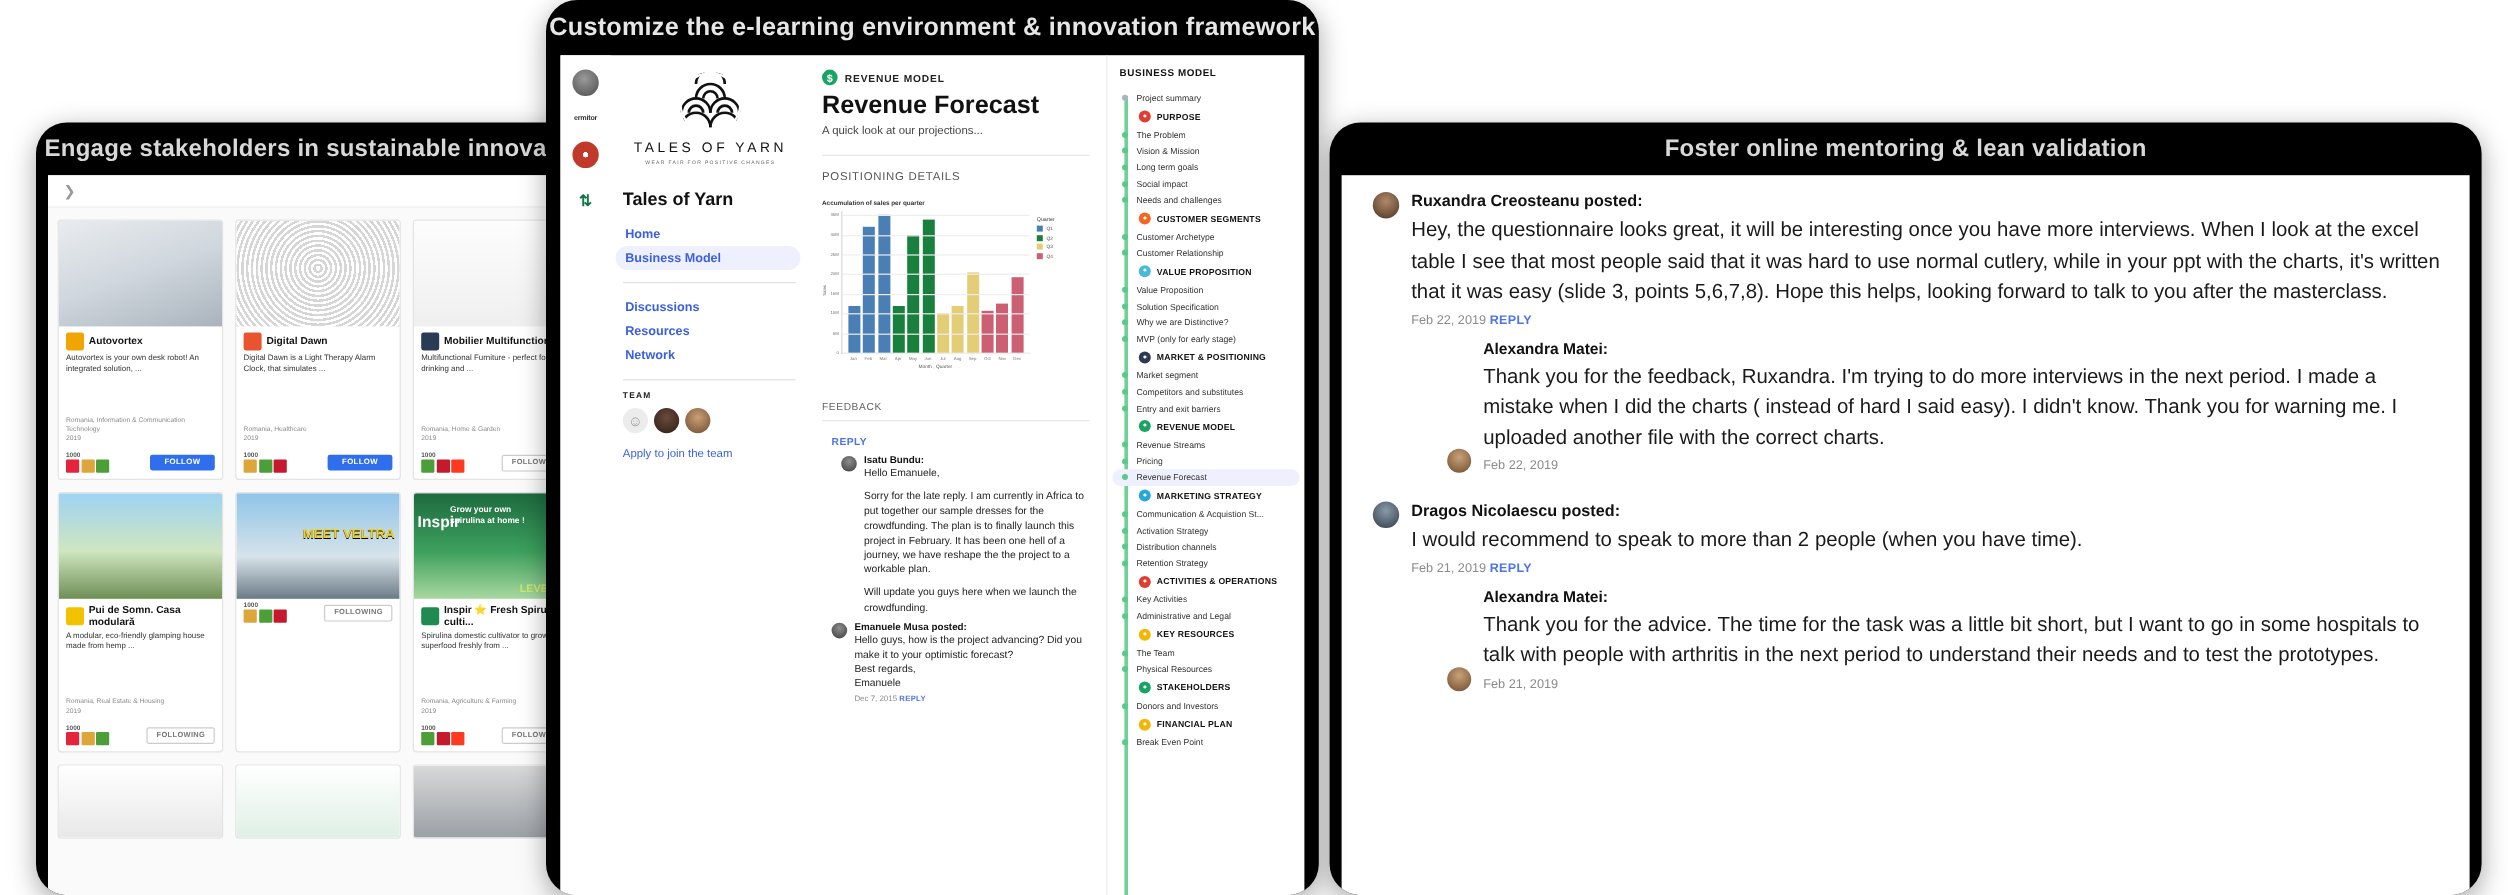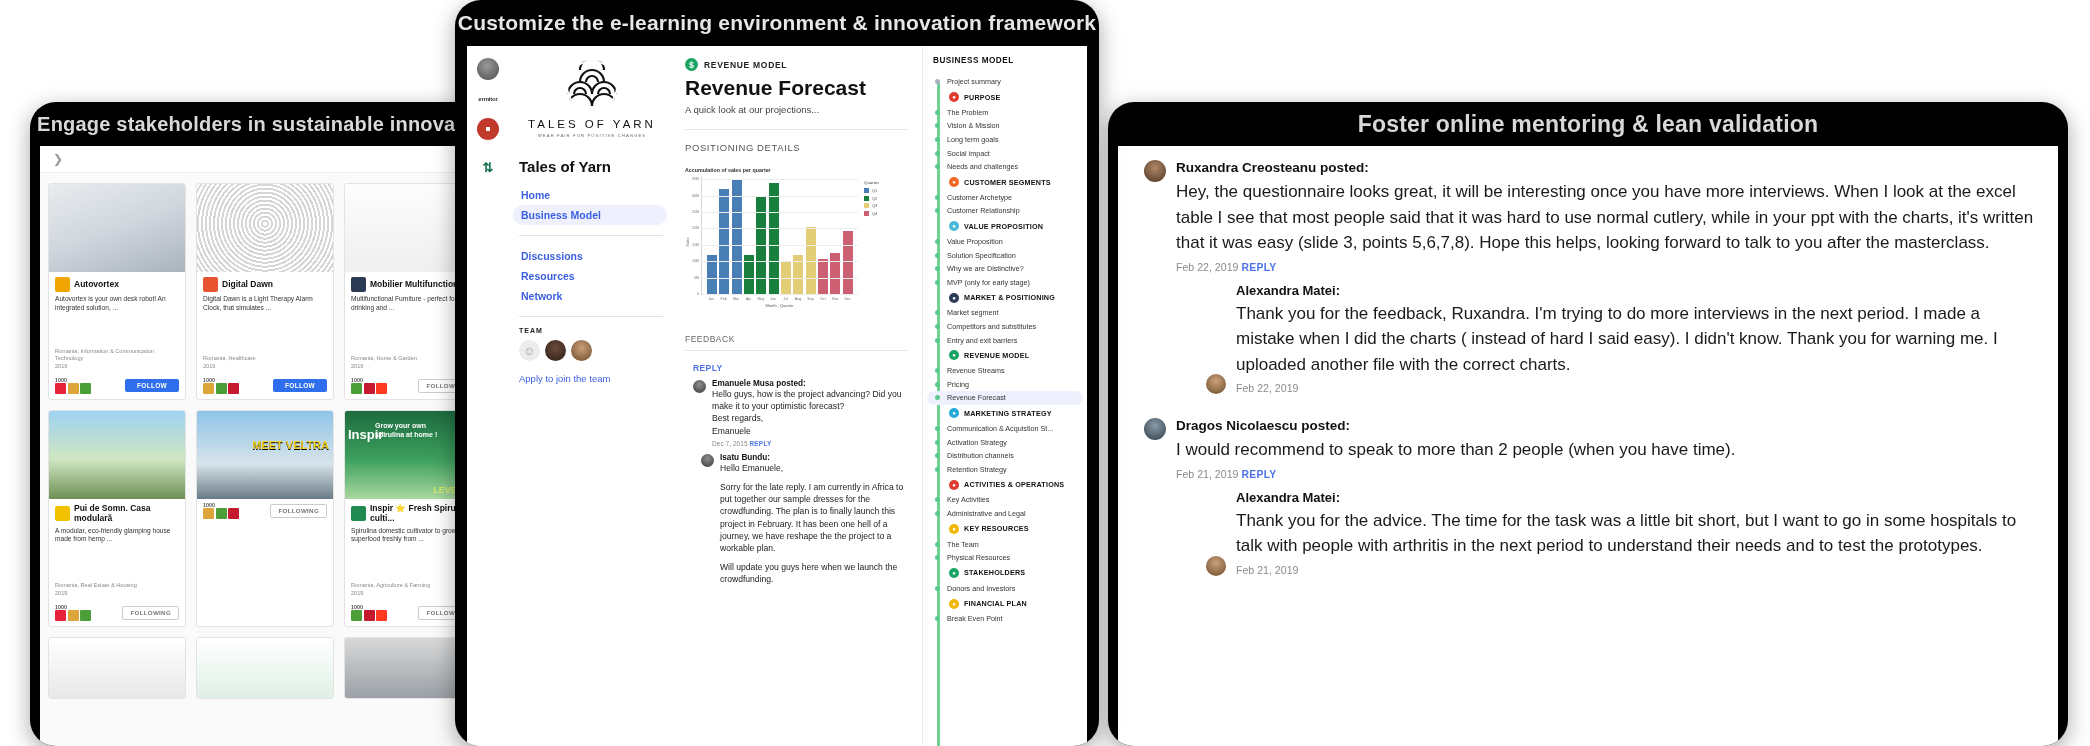--- a/index.html
+++ b/index.html
@@ -106,21 +106,21 @@
   .bm-bul{width:5px;height:5px;border-radius:50%;background:#5bc98a;flex:none;margin-left:2px;z-index:2;}
   .bm-bul.grey{background:#aab3c4;}
   .bm-tx{font-size:7.2px;color:#333;white-space:nowrap;overflow:hidden;text-overflow:ellipsis;}
   .bm-item.sel{background:#eef1fd;border-radius:7px;margin-left:-6px;padding-left:6px;}
   .bm-grp{display:flex;align-items:center;gap:5px;height:17px;margin-left:16px;}
   .bm-gi{width:10px;height:10px;border-radius:50%;display:flex;align-items:center;justify-content:center;font-size:6px;color:#fff;}
   .bm-gt{font-size:7.2px;font-weight:bold;letter-spacing:.2px;color:#111;white-space:nowrap;}
 
   
   #right{left:1108px;top:102px;width:960px;height:644px;}
-  #right .bar .ttl{font-size:23px;text-align:right;}
+  #right .bar .ttl{font-size:20px;text-align:right;}
   #right .body{padding:0;}
   .rp-inner{padding:14px 22px 0 26px;}
   .post{display:flex;gap:10px;margin-bottom:12px;}
   .p-av{width:22px;height:22px;border-radius:50%;flex:none;}
   .p-b{flex:1;}
   .p-who{font-size:13.5px;font-weight:bold;color:#111;margin-bottom:4px;}
   .p-tx{font-size:17px;color:#1a1a1a;line-height:1.5;}
   .p-time{font-size:10.6px;color:#8b8b8b;margin-top:5px;}
   .p-time b{color:#4e73e8;font-size:10.4px;letter-spacing:.3px;font-weight:bold;}
   .p-nest{margin-left:30px;margin-top:10px;align-items:flex-end;}
@@ -470,46 +470,46 @@
                   </div>
                 </div>
             </div>
           </div>
         </div>
 
         <div class="fb-label">FEEDBACK</div>
         <div class="fb-sep"></div>
         <div class="replylink">REPLY</div>
         <div id="doc-comments">
-            <div class="cmt">
-              <div class="cmt-av" style="background:radial-gradient(circle at 50% 35%,#8d8d8d,#3a3a3a)"></div>
-    <div class="cmt-b">
-      <div class="cmt-who">Emanuele Musa posted:</div>
-      <div class="cmt-tx">
-                  <div>Hello guys, how is the project advancing? Did you make it to your optimistic forecast?</div>
-                  <div>Best regards,</div>
-                  <div>Emanuele</div>
-                </div>
-      <div class="cmt-time">Dec 7, 2015 <b>REPLY</b></div>
-    </div>
-            </div>
             <div class="cmt nest">
               <div class="cmt-av" style="background:radial-gradient(circle at 50% 35%,#8d8d8d,#3a3a3a)"></div>
     <div class="cmt-b">
       <div class="cmt-who">Isatu Bundu:</div>
       <div class="cmt-tx">
                   <div>Hello Emanuele,</div>
                   <div style="height:7px"></div>
                   <div>Sorry for the late reply. I am currently in Africa to put together our sample dresses for the crowdfunding. The plan is to finally launch this project in February. It has been one hell of a journey, we have reshape the the project to a workable plan.</div>
                   <div style="height:7px"></div>
                   <div>Will update you guys here when we launch the crowdfunding.</div>
                 </div>
 
     </div>
             </div>
+            <div class="cmt">
+              <div class="cmt-av" style="background:radial-gradient(circle at 50% 35%,#8d8d8d,#3a3a3a)"></div>
+    <div class="cmt-b">
+      <div class="cmt-who">Emanuele Musa posted:</div>
+      <div class="cmt-tx">
+                  <div>Hello guys, how is the project advancing? Did you make it to your optimistic forecast?</div>
+                  <div>Best regards,</div>
+                  <div>Emanuele</div>
+                </div>
+      <div class="cmt-time">Dec 7, 2015 <b>REPLY</b></div>
+    </div>
+            </div>
           </div>
       </div>
 
       <div class="bmrail">
         <div class="bm-h">BUSINESS MODEL</div>
         <div class="bm-line"></div>
         <div id="bm-list">
             <div class="bm-item">
               <span class="bm-bul grey"></span>
               <span class="bm-tx">Project summary</span>

